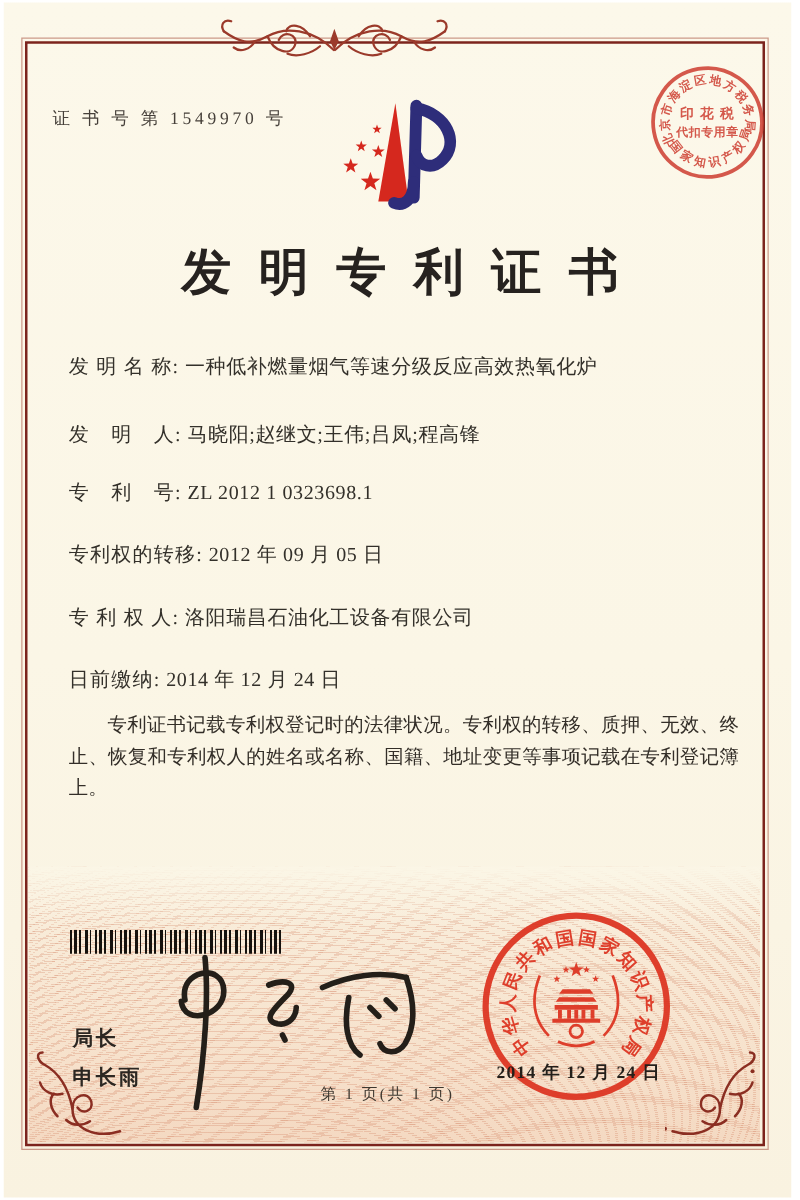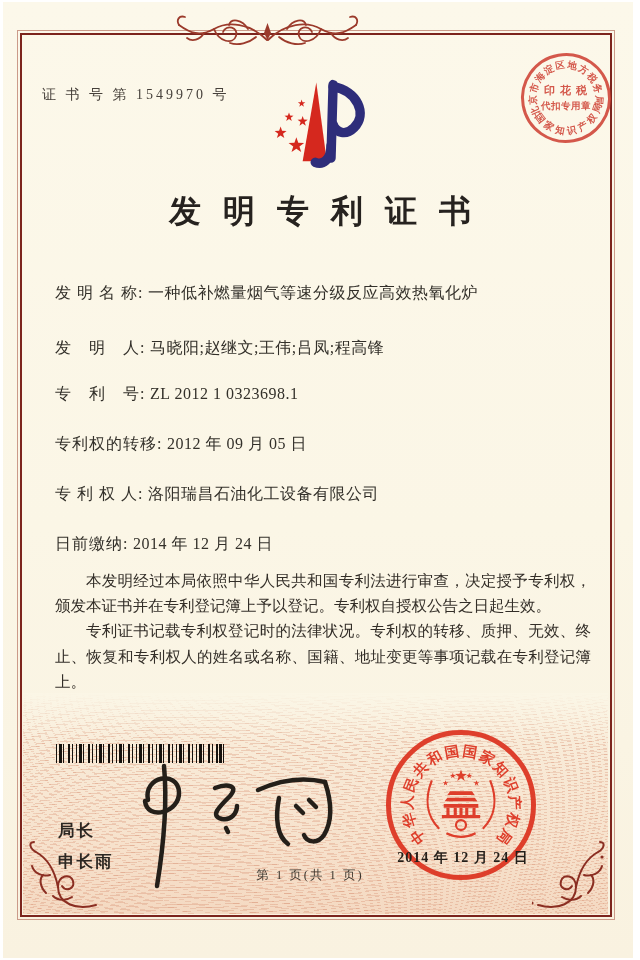--- a/index.html
+++ b/index.html
@@ -28,21 +28,21 @@
       repeating-radial-gradient(135% 85% at 78% -70%, rgba(203,112,79,.20) 0 1px, rgba(0,0,0,0) 1px 7px),
       linear-gradient(180deg, rgba(244,211,188,.12) 0%, rgba(243,203,176,.42) 65%, rgba(240,196,168,.55) 100%);
   }
   
   .cert-no{
     position:absolute;left:42px;top:86px;z-index:4;
     font-size:14px;letter-spacing:3px;color:#46403a;
   }
   .title{
     position:absolute;left:0;right:0;top:190px;z-index:4;text-align:center;
-    font-size:32px;font-weight:bold;color:#26221f;
+    font-size:40px;font-weight:bold;color:#26221f;
     letter-spacing:22px;padding-left:22px;
   }
   .field{
     position:absolute;left:55px;width:545px;z-index:4;
     font-size:16px;color:#33302a;letter-spacing:.5px;white-space:nowrap;
   }
   .field .lbl{letter-spacing:1px;}
   .f0{top:283px}.f1{top:338px}.f2{top:384px}.f3{top:434px}.f4{top:484px}.f5{top:534px}
   .legal{
     position:absolute;left:55px;top:568px;width:536px;z-index:4;
@@ -201,21 +201,20 @@
 <div class="field f4">
   <span class="lbl">专 利 权 人:</span>
   <span class="val">洛阳瑞昌石油化工设备有限公司</span>
 </div>
 <div class="field f5">
   <span class="lbl">日前缴纳:</span>
   <span class="val">2014 年 12 月 24 日</span>
 </div>
 
 <div class="legal">
-  <p>本发明经过本局依照中华人民共和国专利法进行审查，决定授予专利权，颁发本证书并在专利登记簿上予以登记。专利权自授权公告之日起生效。</p>
   <p>专利证书记载专利权登记时的法律状况。专利权的转移、质押、无效、终止、恢复和专利权人的姓名或名称、国籍、地址变更等事项记载在专利登记簿上。</p>
 </div>
 
 <div class="barcode"></div>
 
 <div class="officer t">局长</div>
 <div class="officer n">申长雨</div>
 
 <svg class="signature" width="240" height="132" viewBox="0 0 240 132">
   <g fill="none" stroke="#241f19" stroke-width="4.5" stroke-linecap="round" stroke-linejoin="round">

